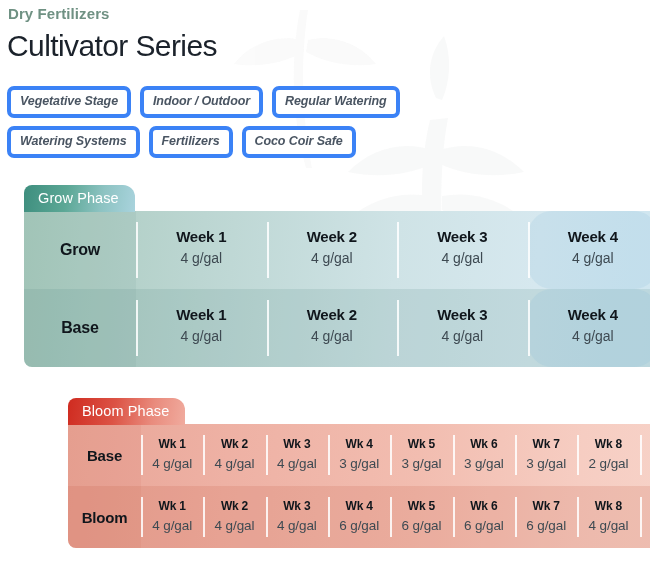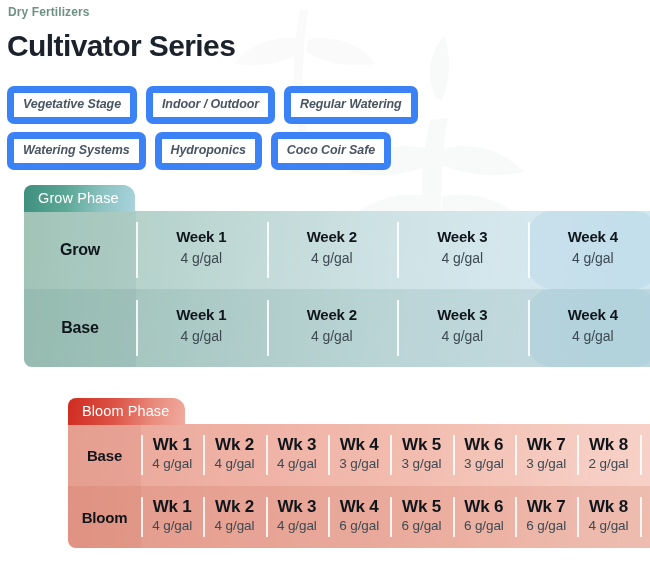--- a/index.html
+++ b/index.html
@@ -31,51 +31,51 @@
     position: relative;
     z-index: 1;
     padding: 0;
   }
 
   
   .eyebrow {
     position: absolute;
     left: 8px;
     top: 5px;
-    font-size: 12px;
+    font-size: 15px;
     font-weight: bold;
     letter-spacing: 0.1px;
     color: #6f9183;
   }
   .page-title {
     position: absolute;
     left: 7px;
     top: 28px;
     font-size: 30px;
     line-height: 36px;
-    font-weight: bold;
+    font-weight: normal;
     letter-spacing: -0.6px;
     color: #1b222b;
   }
 
   
   .tag-rows {
     position: absolute;
     left: 7px;
     top: 86px;
     width: 636px;
   }
   .tag-row {
     display: flex;
     flex-wrap: nowrap;
     gap: 9px;
     margin-bottom: 8px;
   }
   .tag {
-    border: 7px solid #3b82f6;
+    border: 4px solid #3b82f6;
     border-radius: 7px;
     background: #ffffff;
     color: #4a5562;
     font-size: 12.5px;
     font-weight: bold;
     font-style: italic;
     letter-spacing: -0.1px;
     padding: 4px 9px 5px 9px;
     white-space: nowrap;
     line-height: 15px;
@@ -183,21 +183,21 @@
     letter-spacing: -0.2px;
     line-height: 20px;
   }
   .wk-val {
     font-size: 14px;
     font-weight: normal;
     color: #3e4a52;
     letter-spacing: -0.1px;
     line-height: 22px;
   }
-  .table-bloom .wk-name { font-size: 17px; line-height: 19px; }
+  .table-bloom .wk-name { font-size: 12px; line-height: 19px; }
   .table-bloom .wk-val { font-size: 13.5px; line-height: 20px; }
 </style>
 </head>
 <body>
 
 <svg class="watermark" viewBox="0 0 650 586" aria-hidden="true">
   <g fill="#f2f3f3" opacity="0.9">
     <path d="M430 120 C 420 160, 418 220, 432 270 C 440 300, 448 330, 450 360 L 458 360 C 452 320, 446 280, 442 240 C 440 190, 442 150, 448 118 Z"></path>
     <path d="M432 150 C 400 140, 370 150, 348 172 C 376 178, 406 176, 432 164 Z"></path>
     <path d="M440 150 C 472 140, 502 150, 524 172 C 496 178, 466 176, 440 164 Z"></path>
@@ -220,21 +220,21 @@
   <div class="page-title">Cultivator Series</div>
 
   <div class="tag-rows">
     <div class="tag-row">
       <span class="tag">Vegetative Stage</span>
       <span class="tag">Indoor / Outdoor</span>
       <span class="tag">Regular Watering</span>
     </div>
     <div class="tag-row">
       <span class="tag">Watering Systems</span>
-      <span class="tag">Hydroponics</span>
+      <span class="tag">Fertilizers</span>
       <span class="tag">Coco Coir Safe</span>
     </div>
   </div>
 
   <div class="phase phase-grow">
     <div class="phase-badge badge-grow">Grow Phase</div>
     <div class="table table-grow">
 
       <div class="trow">
         <div class="cell cell-label">

